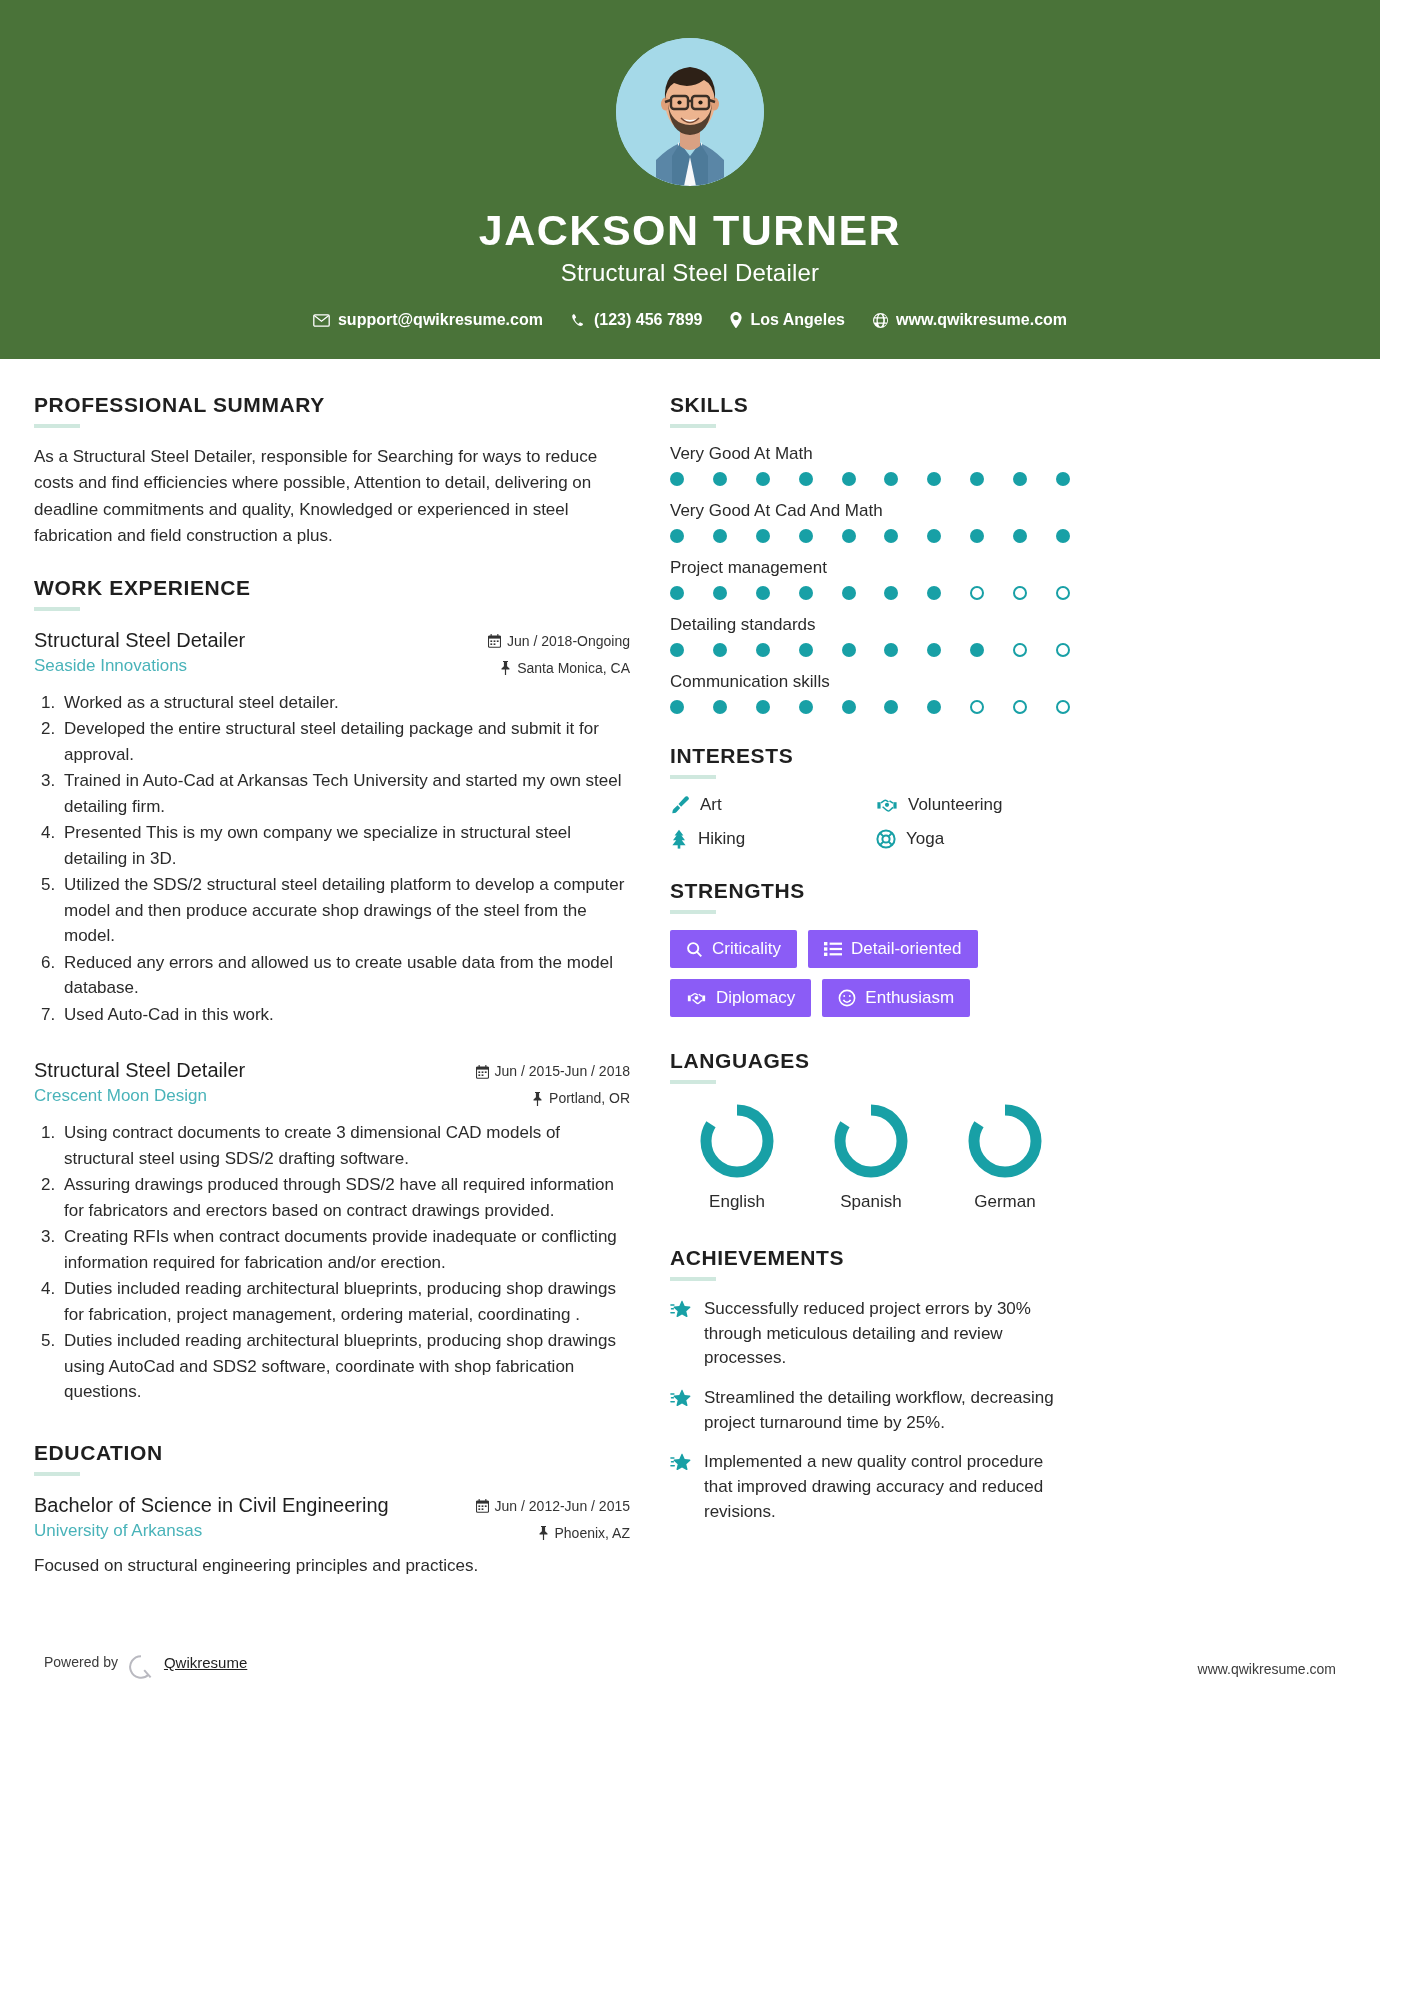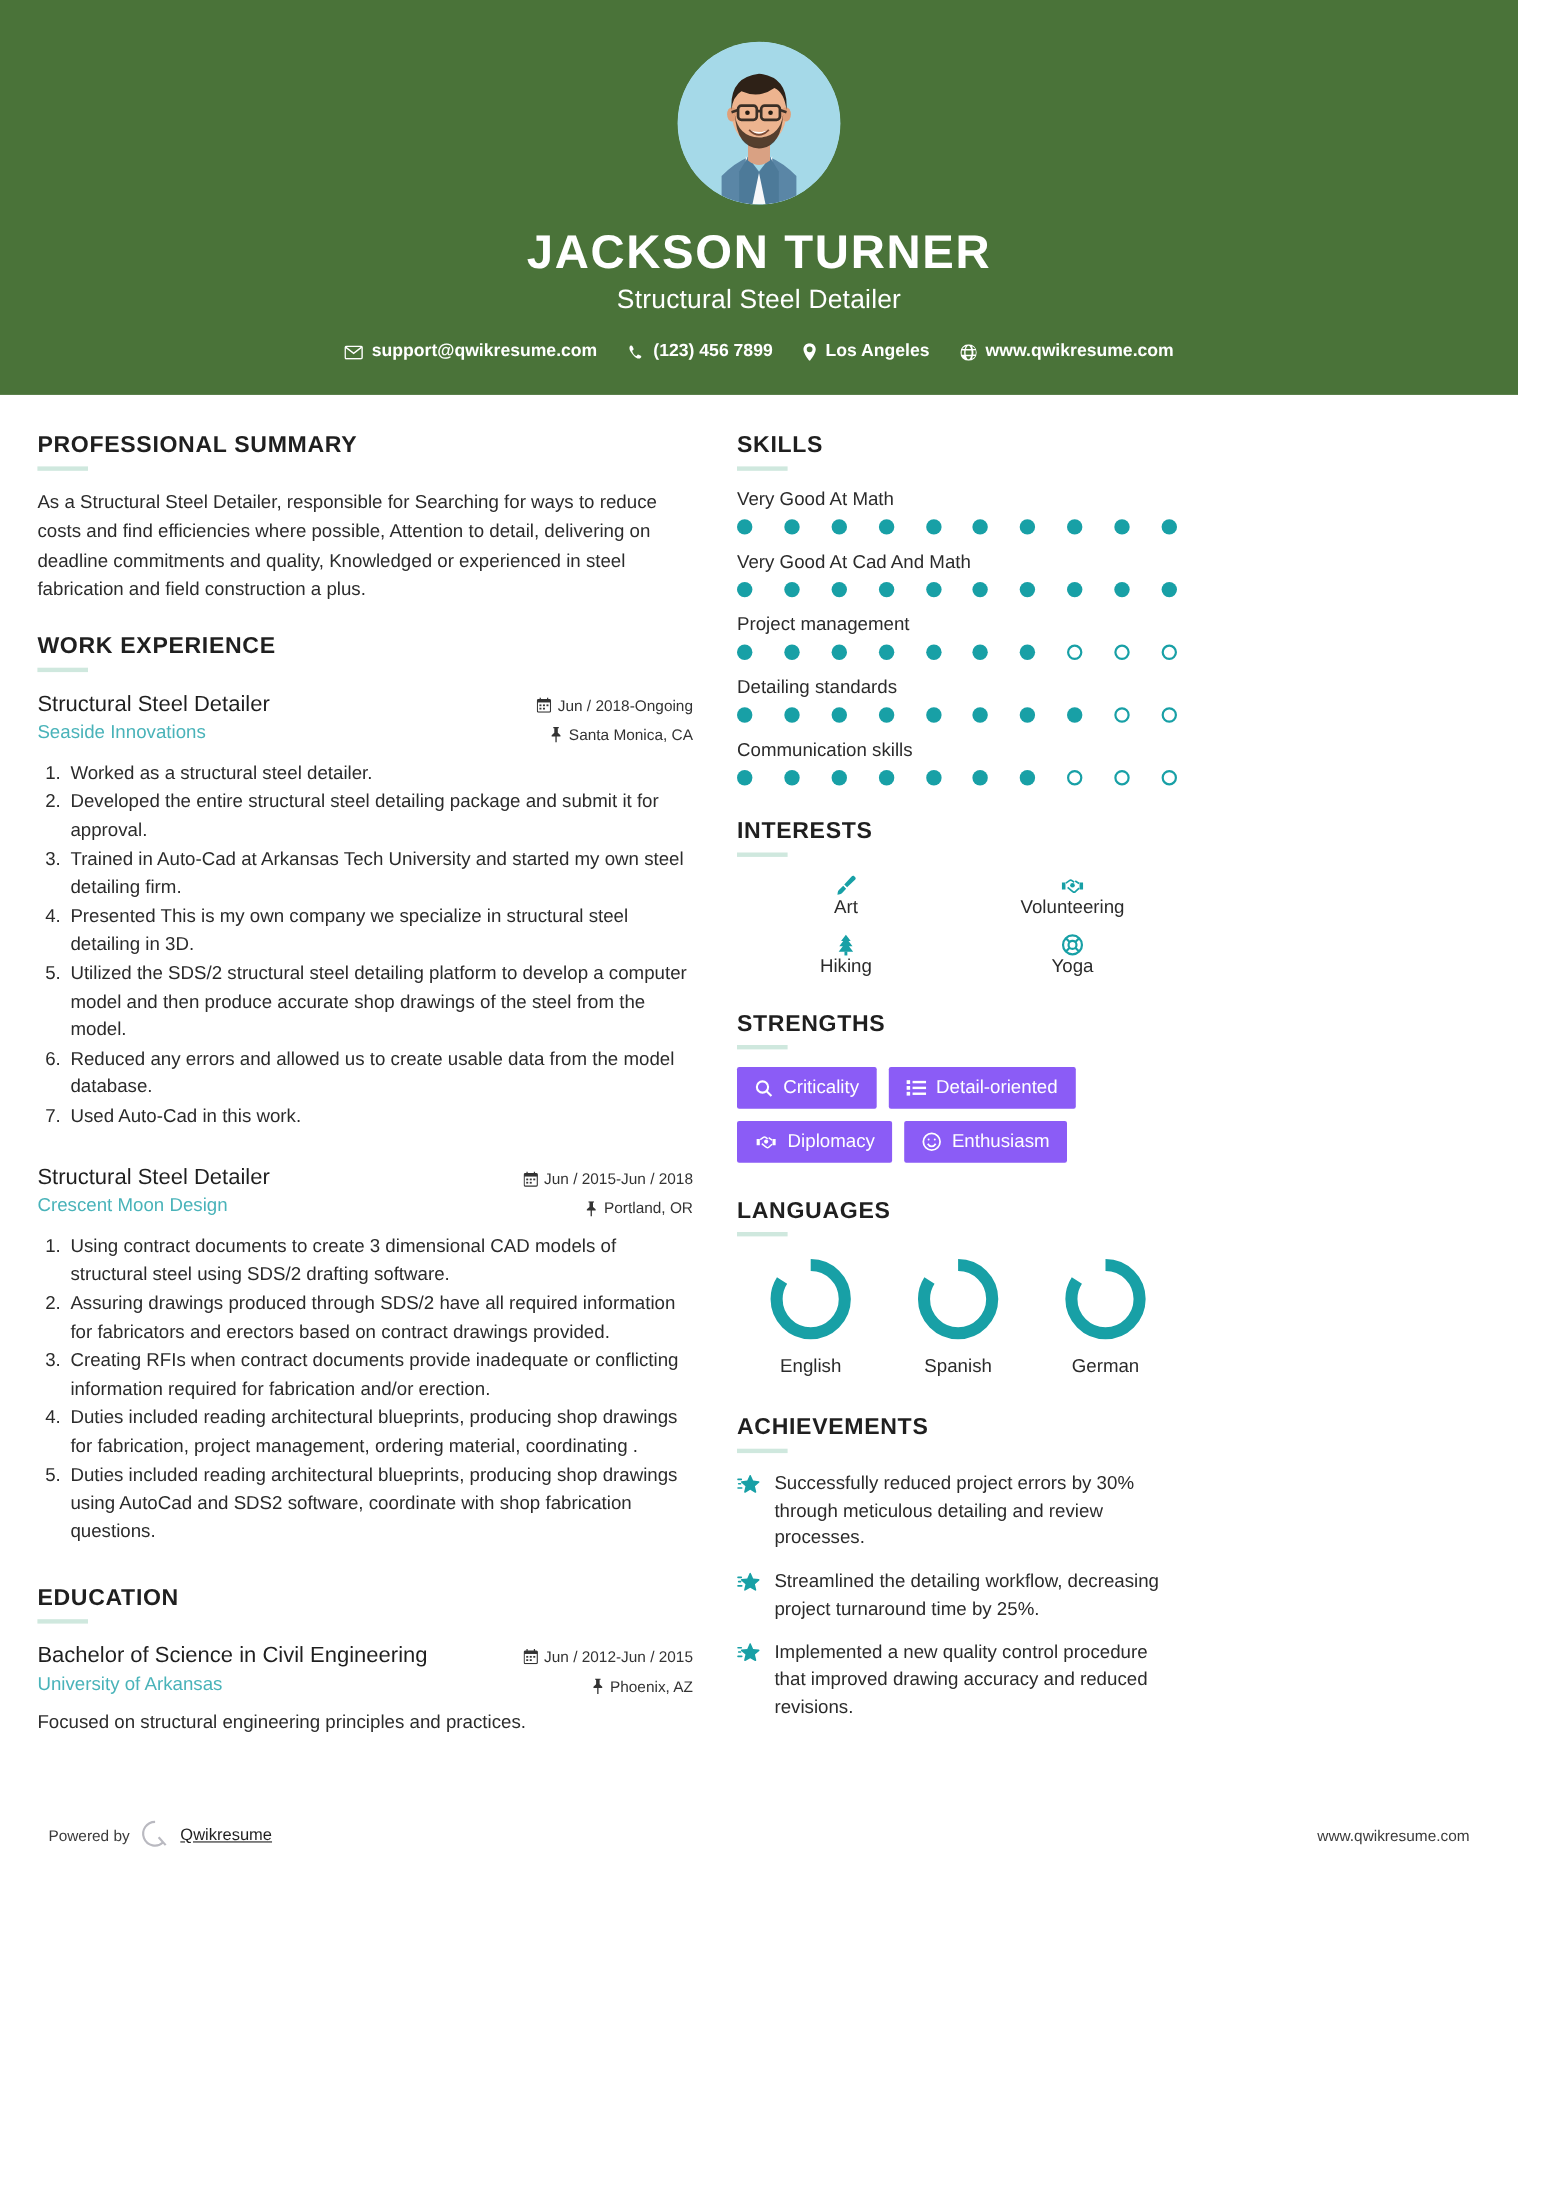--- a/index.html
+++ b/index.html
@@ -174,23 +174,23 @@
   
   .interests-grid {
     display: grid;
     grid-template-columns: 1fr 1fr;
     row-gap: 14px;
     column-gap: 8px;
   }
   .interest-item {
     display: flex;
     align-items: center;
+    gap: 10px;
     font-size: 17px;
     color: #2b2b2b;
-    flex-direction: column;
   }
   .interest-item svg { display:block; flex:0 0 auto; }
 
   
   .strength-row {
     display: flex;
     flex-wrap: wrap;
     gap: 11px;
   }
   .strength-chip {
@@ -239,21 +239,21 @@
   
   .footer {
     display: flex;
     justify-content: space-between;
     align-items: center;
     padding: 24px 44px 26px 44px;
     margin-top: 26px;
   }
   .footer-left {
     display: flex;
-    align-items: center;
+    align-items: flex-start;
     gap: 10px;
     font-size: 14px;
     color: #3b3b3b;
   }
   .footer-brand {
     font-size: 15px;
     color: #1f1f1f;
     text-decoration: underline;
   }
   .footer-right {

